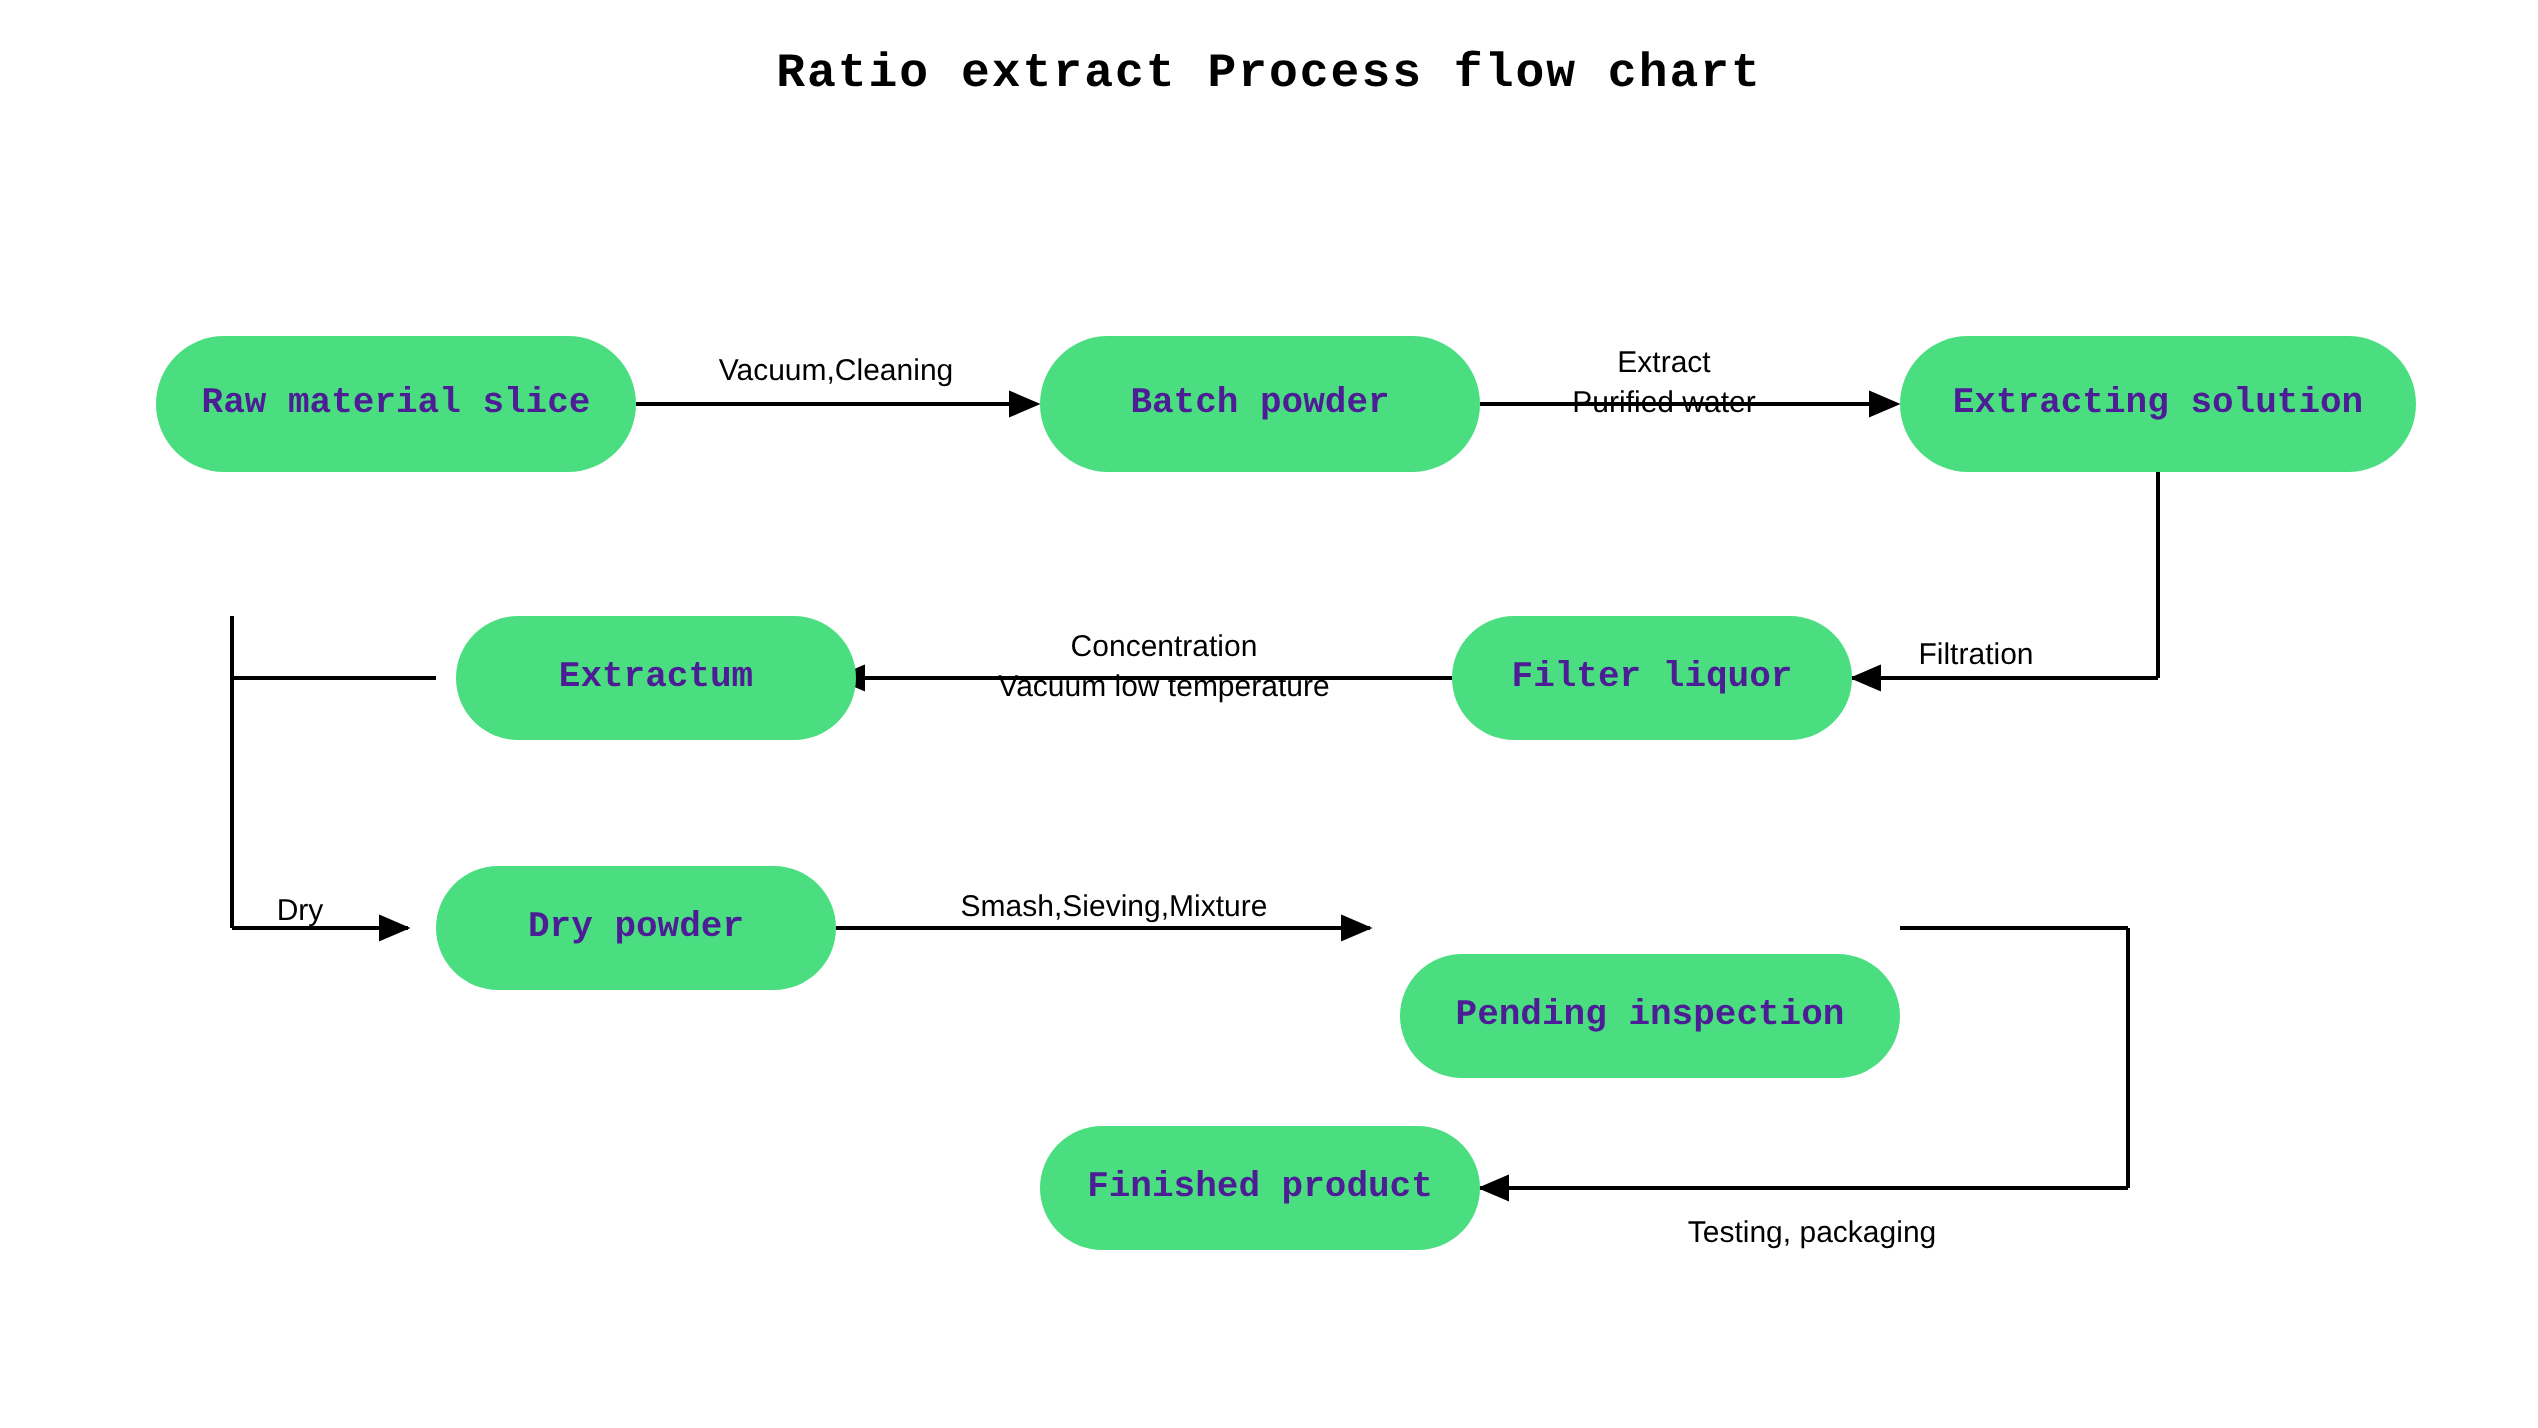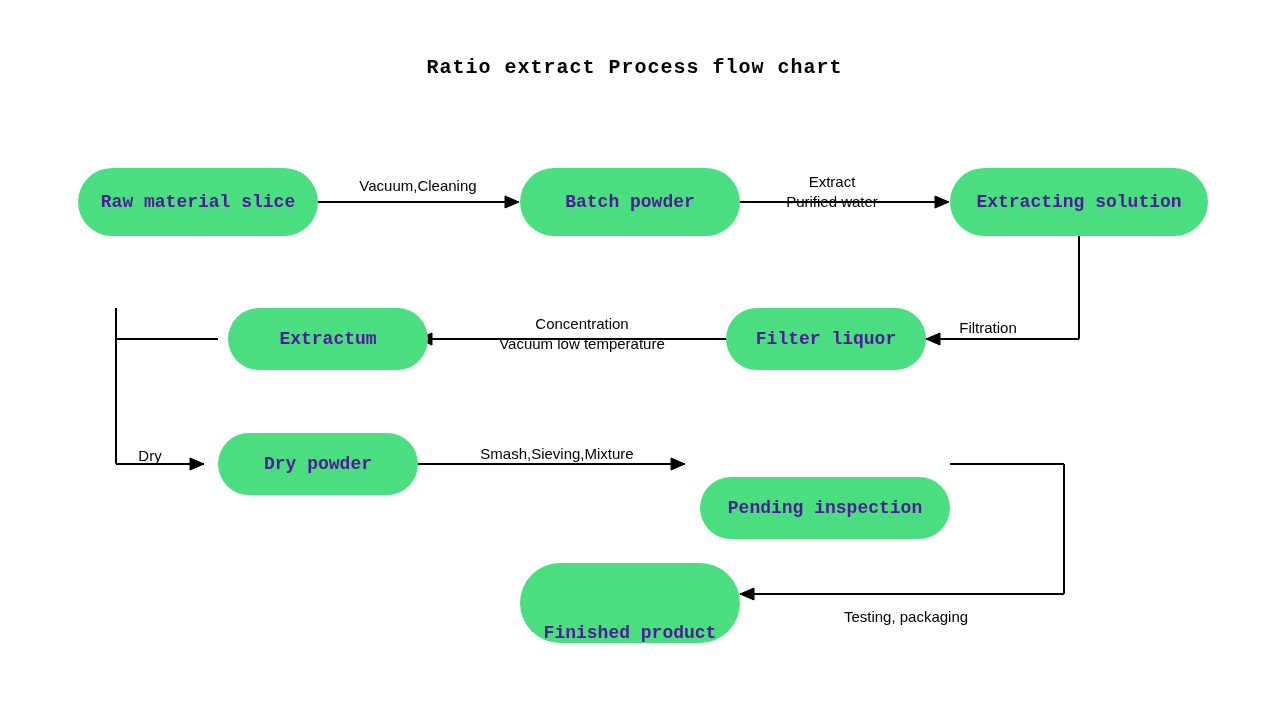--- a/index.html
+++ b/index.html
@@ -6,24 +6,24 @@
     body {
       background: #fff;
       font-family: 'Courier New', monospace;
       width: 1269px;
       height: 714px;
       overflow: hidden;
       position: relative;
     }
     .title {
       text-align: center;
-      font-size: 20px;
+      font-size: 24px;
       font-weight: bold;
       letter-spacing: 1px;
-      padding-top: 56px;
+      padding-top: 24px;
       font-family: 'Courier New', monospace;
     }
     .node {
       position: absolute;
       background: #4ade80;
       border-radius: 40px;
       display: flex;
       align-items: center;
       justify-content: center;
       font-size: 18px;
@@ -109,21 +109,21 @@
 </div>
 <div class="node" style="left:228px; top:308px; width:200px; height:62px;">
   <span>Extractum</span>
 </div>
 <div class="node" style="left:218px; top:433px; width:200px; height:62px;">
   <span>Dry powder</span>
 </div>
 <div class="node" style="left:700px; top:433px; width:250px; height:62px;margin-top:44px;">
   <span>Pending inspection</span>
 </div>
-<div class="node" style="left:520px; top:563px; width:220px; height:80px;align-items:flex-end;">
+<div class="node" style="left:520px; top:563px; width:220px; height:62px;">
   <span>Finished product</span>
 </div>
 
 <div class="label" style="left:338px; top:176px; width:160px;">
   <span>Vacuum,Cleaning</span>
 </div>
 <div class="label" style="left:752px; top:172px; width:160px; text-align:center;">
   <span>Extract<br>Purified water</span>
 </div>
 <div class="label" style="left:938px; top:318px; width:100px;">

